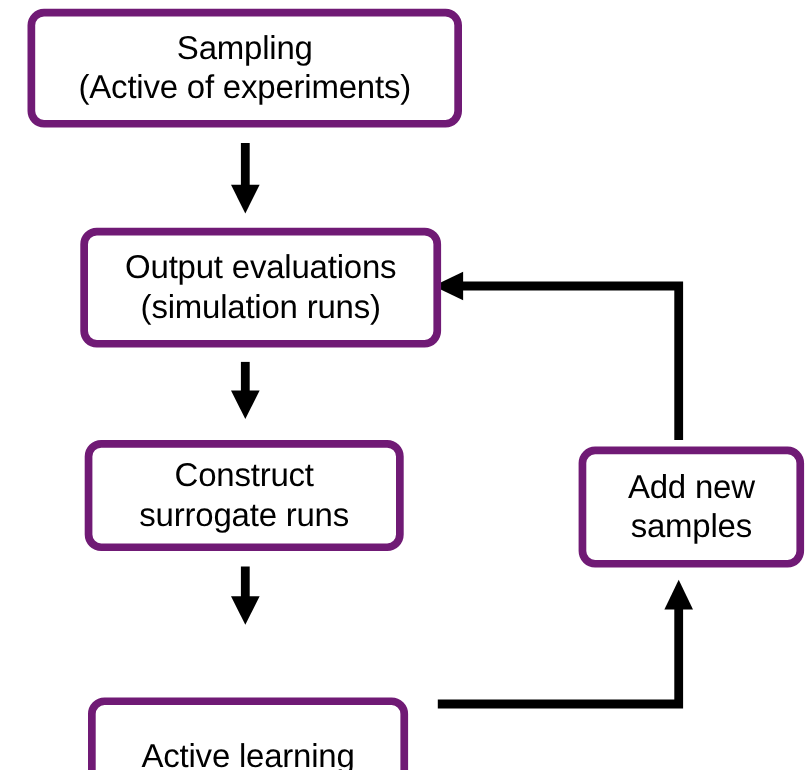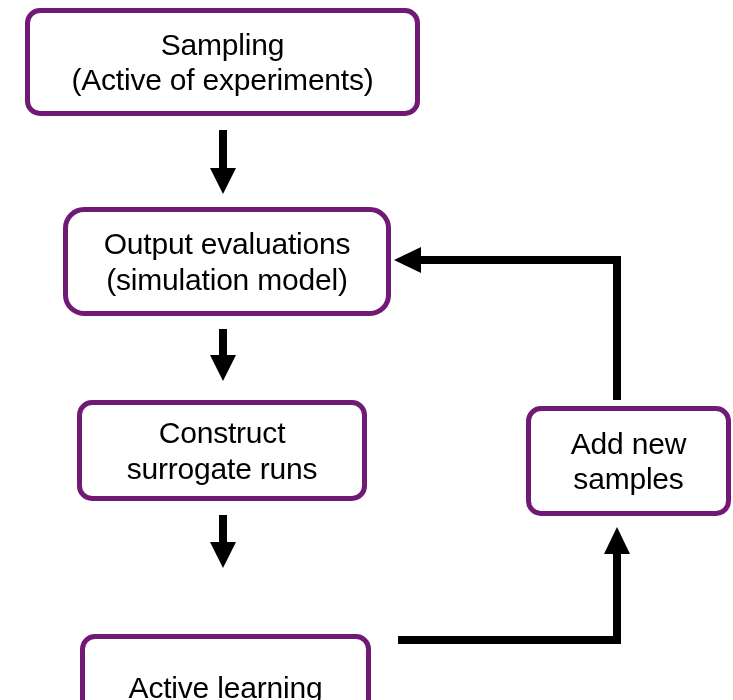--- a/index.html
+++ b/index.html
@@ -14,40 +14,40 @@
   #canvas {
     position: relative;
     width: 733px;
     height: 700px;
     background: #ffffff;
     overflow: hidden;
   }
   .flow-box {
     position: absolute;
     box-sizing: border-box;
-    border: 5px solid #701a75;
+    border: 7px solid #701a75;
     border-radius: 15px;
     background: #ffffff;
     display: flex;
     flex-direction: column;
     align-items: center;
     justify-content: center;
     text-align: center;
     color: #000000;
     font-size: 30px;
     line-height: 1.18;
     letter-spacing: -0.2px;
     white-space: nowrap;
   }
   .flow-box .line {
     display: block;
   }
   
   #box-sampling        { left: 25px;  top: 8px;   width: 395px; height: 108px; }
-  #box-output-eval     { left: 63px;  top: 207px; width: 328px; height: 109px; border-radius: 21px; }
+  #box-output-eval     { left: 73px;  top: 207px; width: 328px; height: 109px; }
   #box-construct       { left: 77px;  top: 400px; width: 290px; height: 101px; }
   #box-active-learning { left: 80px;  top: 587px; width: 291px; height: 107px; margin-top: 47px; }
   #box-add-samples     { left: 526px; top: 406px; width: 205px; height: 110px; }
 
   
   #connectors {
     position: absolute;
     left: 0;
     top: 0;
     width: 733px;
@@ -99,21 +99,21 @@
     </g>
   </svg>
 
   <div class="flow-box" id="box-sampling">
     <span class="line">Sampling</span>
     <span class="line">(Active of experiments)</span>
   </div>
 
   <div class="flow-box" id="box-output-eval">
     <span class="line">Output evaluations</span>
-    <span class="line">(simulation model)</span>
+    <span class="line">(simulation runs)</span>
   </div>
 
   <div class="flow-box" id="box-construct">
     <span class="line">Construct</span>
     <span class="line">surrogate runs</span>
   </div>
 
   <div class="flow-box" id="box-active-learning">
     <span class="line">Active learning</span>
   </div>

